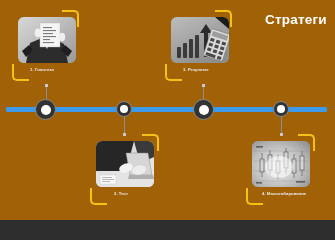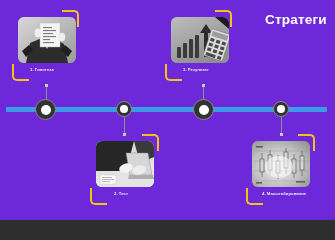--- a/index.html
+++ b/index.html
@@ -10,21 +10,21 @@
     height: 220px;
     overflow: hidden;
     background: #2e2e2e;
     font-family: "Liberation Sans", sans-serif;
   }
 
   .slide {
     position: relative;
     width: 335px;
     height: 220px;
-    background: #6d28d9;
+    background: #a16207;
     overflow: hidden;
     padding-left: 45px;
   }
 
   
   .title {
     position: absolute;
     left: 265px;
     top: 12px;
     font-size: 13.5px;

